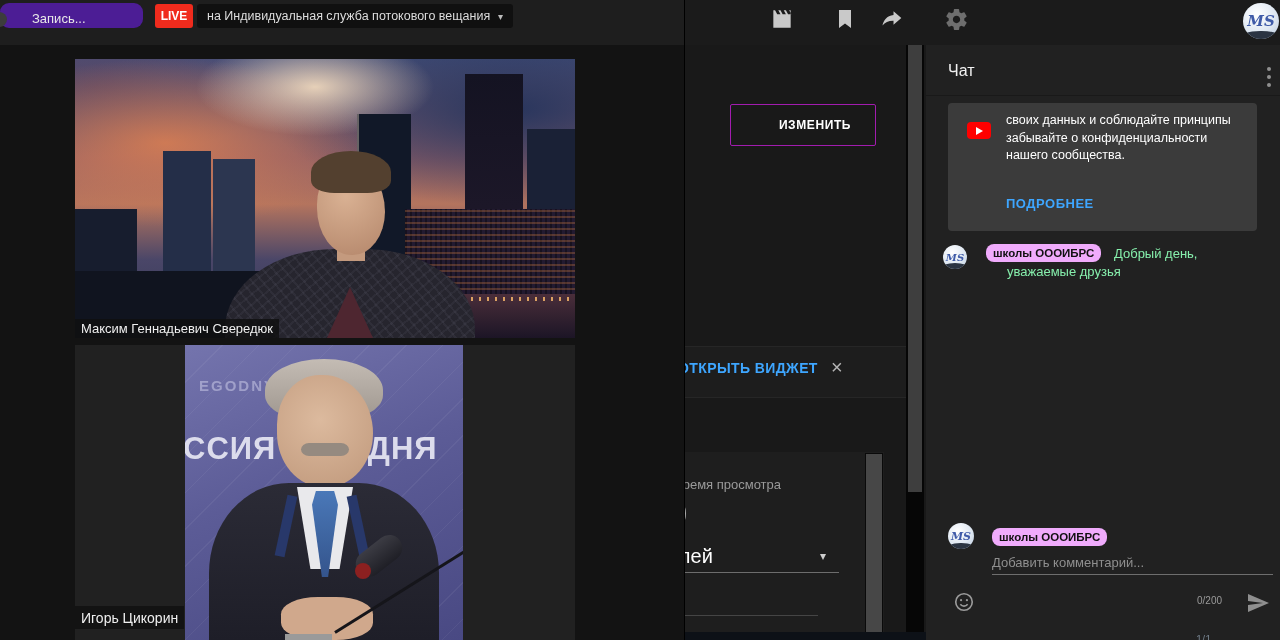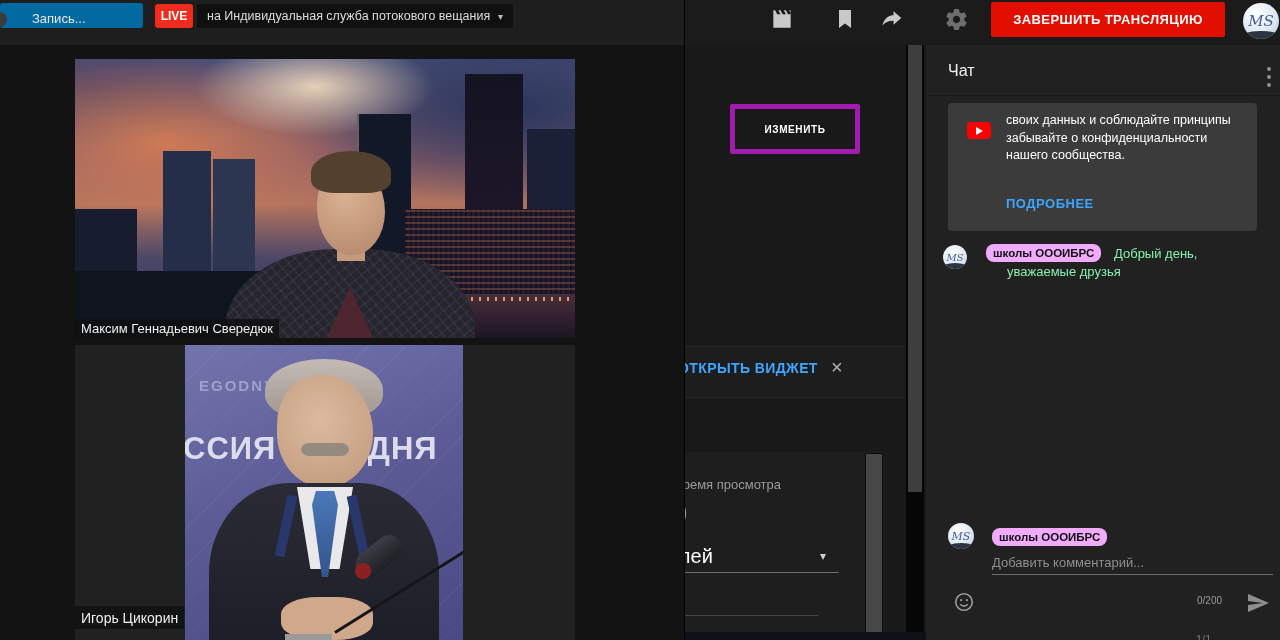--- a/index.html
+++ b/index.html
@@ -6,27 +6,27 @@
   body{font-family:"Liberation Sans","DejaVu Sans",sans-serif;}
   .stage{position:relative;width:1280px;height:640px;overflow:hidden;background:#191919;}
   .abs{position:absolute;}
   
   .page-header{left:684px;top:0;width:596px;height:45px;background:#1b1b1b;}
   .hicon{top:6px;width:26px;height:26px;}
   .endstream-btn{left:991px;top:2px;width:234px;height:35px;background:#e20e00;border-radius:2px;
     color:#fff;font-size:13px;font-weight:bold;letter-spacing:.4px;display:flex;align-items:center;justify-content:center;}
   .ms-avatar{border-radius:50%;background:radial-gradient(circle at 38% 32%,#ffffff,#dfe8f2 55%,#b9c8dc);overflow:hidden;
     display:flex;align-items:center;justify-content:center;}
-  .ms-avatar .mono{font-family:"DejaVu Serif","Liberation Serif",serif;font-style:italic;font-weight:normal;color:#3f5ba8;}
+  .ms-avatar .mono{font-family:"DejaVu Serif","Liberation Serif",serif;font-style:italic;font-weight:bold;color:#3f5ba8;}
   .ms-avatar .wave{position:absolute;left:-10%;bottom:-22%;width:120%;height:45%;background:#2b3442;border-radius:50%;}
   .browser-scrollbar{left:906px;top:45px;width:18px;height:595px;background:#060606;}
   .browser-thumb{left:2px;top:0;width:14px;height:447px;background:#3e3e3e;}
   .frag{color:#c9c9c9;}
-  .edit-btn{left:730px;top:104px;width:120px;height:40px;border:5px solid #a21caf;border-radius:2px;
-    color:#fff;font-size:10px;font-weight:bold;letter-spacing:.6px;display:flex;align-items:center;justify-content:center;background:transparent;}
+  .edit-btn{left:730px;top:104px;width:120px;height:40px;border:1px solid #a21caf;border-radius:2px;
+    color:#fff;font-size:12px;font-weight:bold;letter-spacing:.6px;display:flex;align-items:center;justify-content:center;background:transparent;padding-left:24px;}
   .widget-row{left:660px;top:346px;width:246px;height:50px;background:#1d1d1d;border-top:1px solid #262626;border-bottom:1px solid #262626;}
   .widget-link{left:678px;top:360px;color:#3ea6ff;font-size:14px;font-weight:bold;letter-spacing:.4px;}
   .widget-close{left:831px;top:357px;color:#b5b5b5;font-size:20px;line-height:20px;}
   .analytics-card{left:660px;top:452px;width:224px;height:188px;background:#1e1e1e;}
   .watch-label{left:674px;top:477px;color:#9a9a9a;font-size:13px;}
   .metric{left:664px;top:492px;color:#ededed;font-size:42px;font-weight:bold;line-height:44px;}
   .viewers{left:628px;top:545px;color:#fff;font-size:20px;}
   .sel-caret{left:820px;top:549px;color:#cfcfcf;font-size:12px;}
   .uline1{left:640px;top:572px;width:199px;height:1px;background:#6d6d6d;}
   .uline2{left:640px;top:615px;width:178px;height:1px;background:#454545;}
@@ -46,21 +46,21 @@
   .chip{background:#f0abfc;color:#111;font-size:11.5px;font-weight:bold;height:18px;line-height:18px;
     padding:0 7px;border-radius:8px;display:inline-block;}
   .msg-line{color:#86efac;font-size:13px;}
   .composer-uline{left:992px;top:574px;width:281px;height:1px;background:#6e6e6e;}
   .placeholder{left:992px;top:555px;color:#8f8f8f;font-size:13px;}
   .charcount{left:1197px;top:595px;color:#9a9a9a;font-size:10px;}
   .frag-bottom{left:1196px;top:633px;color:#6f7b86;font-size:11px;}
   
   .meet-window{left:0;top:0;width:684px;height:640px;background:#131313;border-right:1px solid #000;z-index:10;}
   .meet-bar{left:0;top:0;width:684px;height:45px;background:#1e1e1e;}
-  .rec-pill{left:0;top:3px;width:143px;height:25px;background:#0369a1;border-radius:3px;}
+  .rec-pill{left:0;top:3px;width:143px;height:25px;background:#4c1d95;border-radius:9px;}
   .rec-dot{left:-8px;top:9px;width:15px;height:15px;border-radius:50%;background:#3c3c3c;}
   .rec-label{left:32px;top:8px;color:#e8e8e8;font-size:13px;}
   .live-badge{left:155px;top:4px;width:38px;height:24px;background:#f02b1d;border-radius:3px;color:#fff;
     font-size:12px;font-weight:bold;display:flex;align-items:center;justify-content:center;}
   .dest-pill{left:197px;top:4px;width:316px;height:24px;background:#101010;border-radius:3px;color:#ddd;
     font-size:12.5px;display:flex;align-items:center;padding:0 10px;box-sizing:border-box;}
   .dest-caret{margin-left:auto;color:#bbb;font-size:10px;}
   .tile{overflow:hidden;}
   .tile1{left:75px;top:59px;width:500px;height:279px;
     background:
@@ -125,21 +125,20 @@
     <svg width="26" height="26" viewBox="0 0 24 24" fill="#c9c9c9">
         <path d="M13.4 8.2V4.8L20.6 11l-7.2 6.2v-3.5c-4.5-.1-7.8 1.3-10.2 4.4.9-4.9 3.9-9.2 10.2-9.9z"></path>
       </svg>
   </span>
   <span class="abs hicon" style="left:944px;top:7px;">
     <svg width="25" height="25" viewBox="0 0 24 24" fill="#6e6e6e">
         <path d="M19.43 12.98c.04-.32.07-.64.07-.98s-.03-.66-.07-.98l2.11-1.65c.19-.15.24-.42.12-.64l-2-3.46c-.12-.22-.39-.3-.61-.22l-2.49 1c-.52-.4-1.08-.73-1.69-.98l-.38-2.65A.49.49 0 0 0 14 2h-4c-.25 0-.46.18-.49.42l-.38 2.65c-.61.25-1.17.59-1.69.98l-2.49-1c-.23-.09-.49 0-.61.22l-2 3.46c-.13.22-.07.49.12.64l2.11 1.65c-.04.32-.07.65-.07.98s.03.66.07.98l-2.11 1.65c-.19.15-.24.42-.12.64l2 3.46c.12.22.39.3.61.22l2.49-1c.52.4 1.08.73 1.69.98l.38 2.65c.03.24.24.42.49.42h4c.25 0 .46-.18.49-.42l.38-2.65c.61-.25 1.17-.59 1.69-.98l2.49 1c.23.09.49 0 .61-.22l2-3.46c.12-.22.07-.49-.12-.64l-2.11-1.65zM12 15.5c-1.93 0-3.5-1.57-3.5-3.5s1.57-3.5 3.5-3.5 3.5 1.57 3.5 3.5-1.57 3.5-3.5 3.5z"></path>
       </svg>
   </span>
 
-  <div class="abs endstream-btn">ЗАВЕРШИТЬ ТРАНСЛЯЦИЮ</div>
 
   <div class="abs ms-avatar" style="left:1243px;top:3px;width:36px;height:36px;">
     <span class="mono" style="font-size:15px;">MS</span>
     <span class="wave"></span>
   </div>
 
   <div class="abs browser-scrollbar">
     <div class="abs browser-thumb"></div>
   </div>
 

